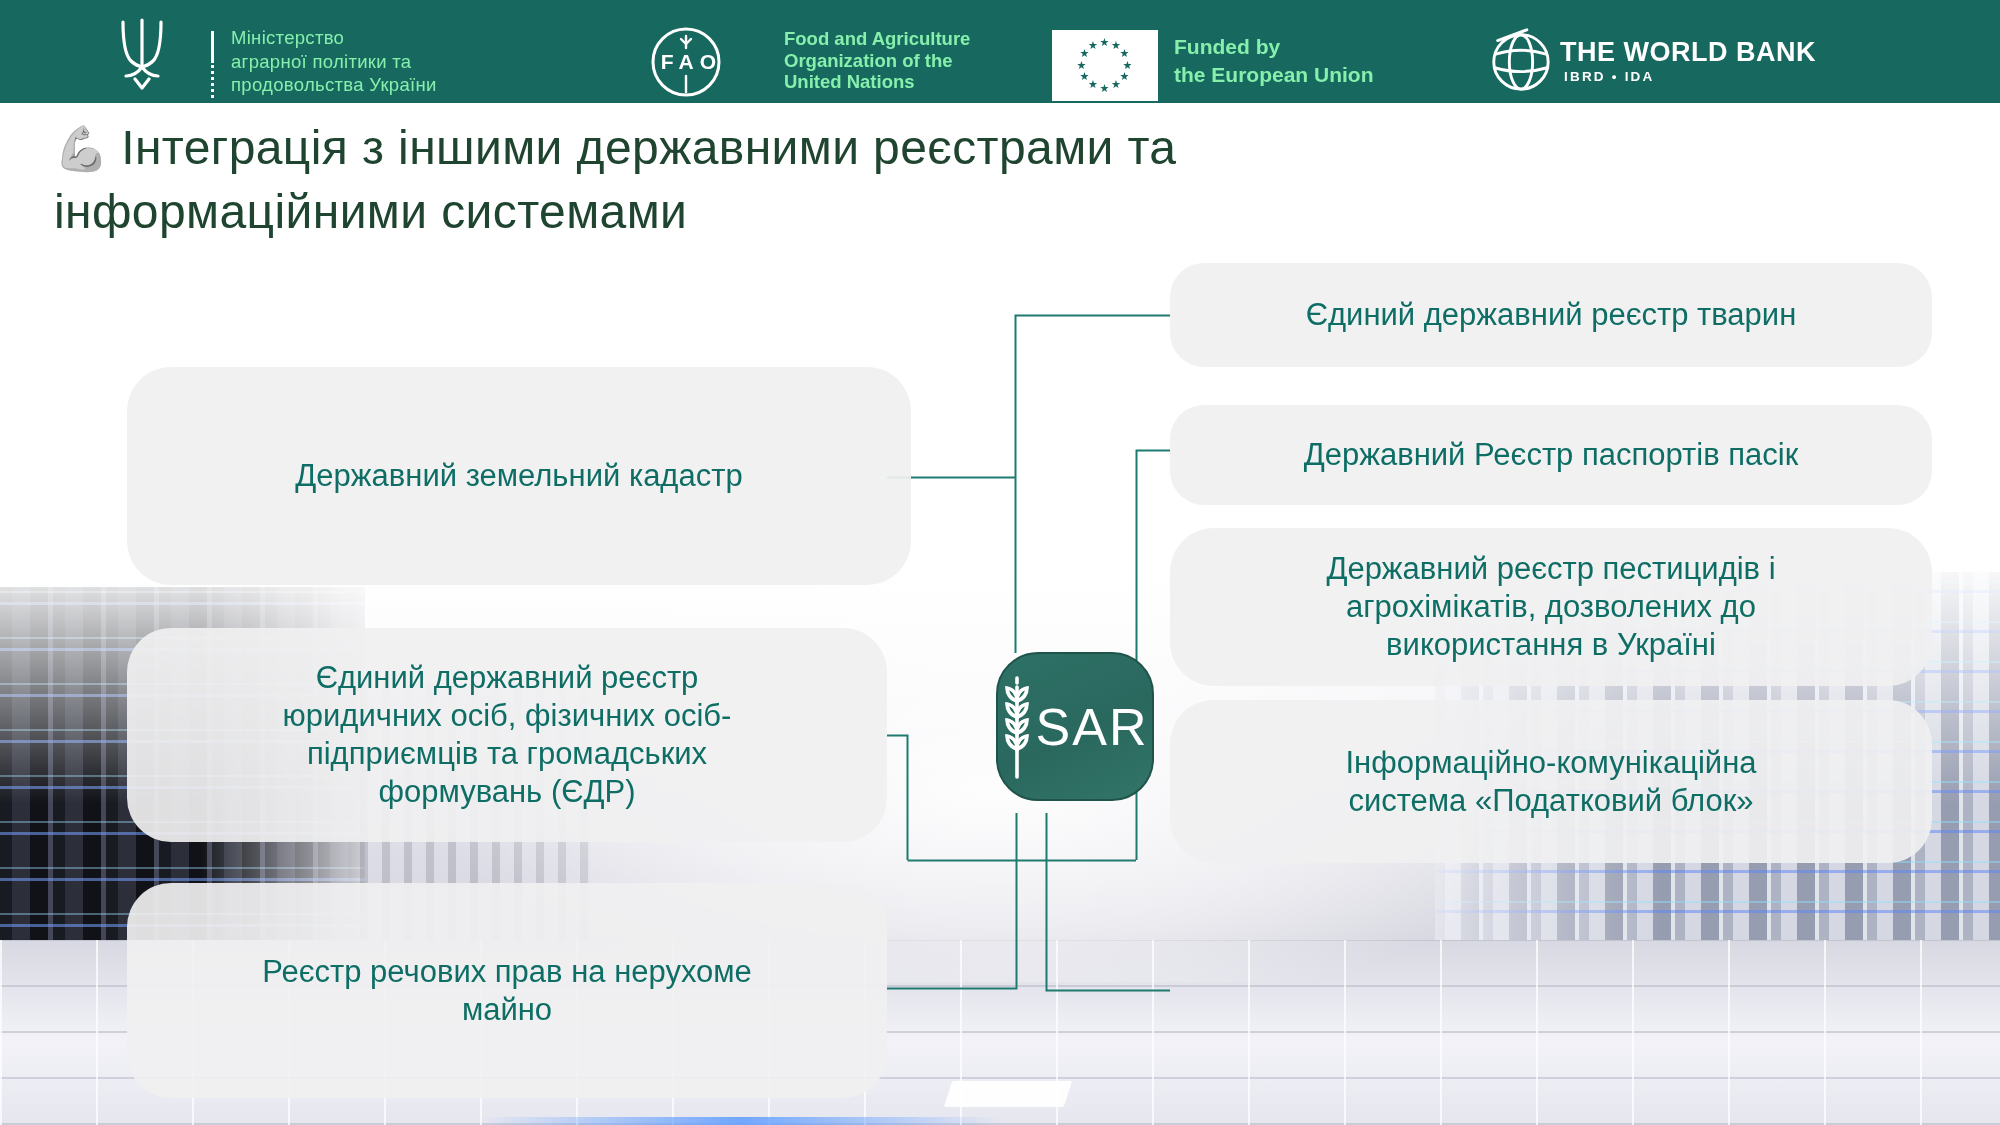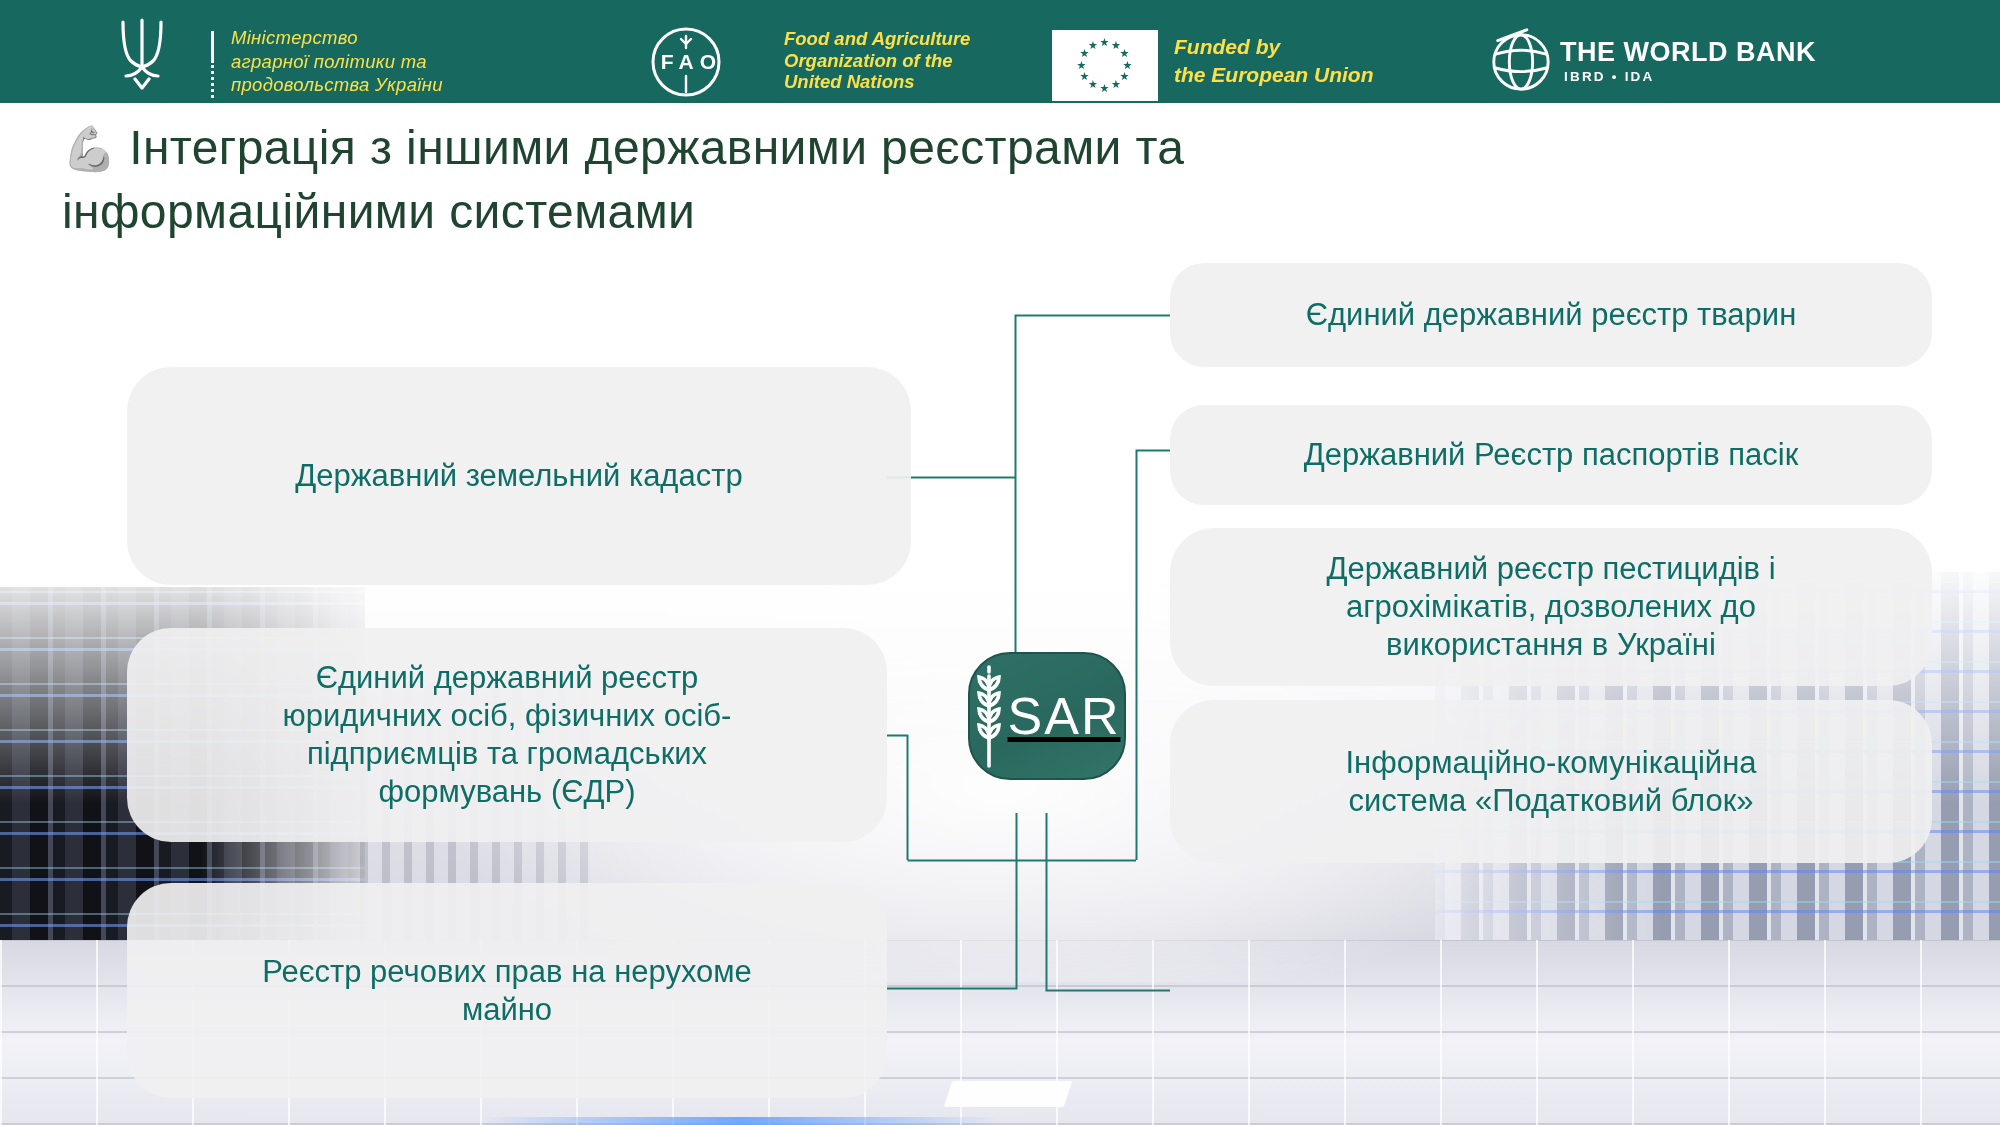--- a/index.html
+++ b/index.html
@@ -12,42 +12,42 @@
   }
   *{margin:0;padding:0;box-sizing:border-box;}
   html,body{width:2000px;height:1125px;}
   body{font-family:"Liberation Sans",sans-serif;background:#fff;}
   .slide{position:relative;width:2000px;height:1125px;overflow:hidden;background:#fff;}
   .pre{white-space:pre-line;}
 
   
   .topbar{position:absolute;left:0;top:0;width:2000px;height:103px;background:var(--header-teal);z-index:40;}
   .topbar .abs{position:absolute;}
-  .htext{color:#fde047;font-style:italic;}
+  .htext{color:#86efac;}
   .trident{left:112px;top:17px;width:60px;height:73px;}
   .vsep{left:211px;top:31px;width:3px;height:68px;}
   .vsep::before{content:"";position:absolute;left:0;top:0;width:3px;height:32px;background:#fff;}
   .vsep::after{content:"";position:absolute;left:0;top:34px;width:3px;height:34px;
     background:repeating-linear-gradient(180deg,#fff 0 3px,rgba(255,255,255,0) 3px 6px);}
   .ministry-text{left:231px;top:26px;font-size:18.5px;line-height:23.5px;letter-spacing:.3px;}
   .fao-emblem{left:650px;top:26px;width:72px;height:72px;}
   .fao-emblem svg{position:absolute;left:0;top:0;}
   .fao-acronym{position:absolute;left:0;top:24px;width:72px;text-align:right;color:#ffffff;
     font-size:21px;font-weight:bold;letter-spacing:6px;text-indent:6px;}
   .fao-text{left:742px;top:28px;font-size:18.5px;font-weight:bold;line-height:21.5px;margin-left:42px;}
   .eu-flag{left:1052px;top:30px;width:106px;height:71px;background:#fff;}
   .eu-star{position:absolute;font-size:11px;color:var(--header-teal);line-height:11px;}
   .eu-star::before{content:"★";}
   .eu-text{left:1174px;top:33px;font-size:21px;font-weight:bold;line-height:28px;}
   .wb-globe{left:1486px;top:25px;width:68px;height:68px;}
   .wb-name{left:1560px;top:37px;font-size:27px;font-weight:bold;letter-spacing:.5px;color:#fff;}
   .wb-sub{left:1564px;top:69px;font-size:13.5px;font-weight:bold;letter-spacing:2.2px;color:#fff;}
 
   
-  .title{position:absolute;left:62px;top:116px;z-index:30;color:var(--title-green);
+  .title{position:absolute;left:54px;top:116px;z-index:30;color:var(--title-green);
     font-size:48px;line-height:63px;font-weight:500;letter-spacing:.4px;}
   .title-emoji{filter:grayscale(1) contrast(1.05);font-size:44px;margin-right:12px;}
 
   
   .scene{position:absolute;left:0;top:552px;width:2000px;height:573px;z-index:1;
     background:linear-gradient(180deg,#ffffff 0%,#ececf2 30%,#dedee6 55%,#d4d4de 78%,#ebebf2 100%);}
   .scene>div{position:absolute;}
   .rack-left{left:0;top:35px;bottom:0;width:365px;
     background:
       repeating-linear-gradient(0deg,rgba(0,0,0,0) 0 14px,rgba(120,160,255,.55) 14px 17px,rgba(0,0,0,0) 17px 26px,rgba(160,220,255,.4) 26px 28px,rgba(0,0,0,0) 28px 46px),
@@ -87,24 +87,24 @@
   .box-l1{left:127px;top:367px;width:784px;height:218px;}
   .box-l2{left:127px;top:628px;width:760px;height:214px;}
   .box-l3{left:127px;top:883px;width:760px;height:215px;}
   .box-r1{left:1170px;top:263px;width:762px;height:104px;}
   .box-r2{left:1170px;top:405px;width:762px;height:100px;}
   .box-r3{left:1170px;top:528px;width:762px;height:158px;}
   .box-r4{left:1170px;top:700px;width:762px;height:163px;}
   .box-r5{left:1170px;top:878px;width:762px;height:214px;}
 
   
-  .sar{position:absolute;left:968px;top:652px;width:158px;height:128px;z-index:20;
+  .sar{position:absolute;left:996px;top:652px;width:158px;height:149px;z-index:20;
     border-radius:42px;border:2px solid #1F544B;
     background:linear-gradient(155deg,#2E7166 0%,#2A685E 55%,#327568 100%);
-    display:flex;align-items:center;justify-content:center;gap:4px;text-decoration:underline;}
+    display:flex;align-items:center;justify-content:center;gap:4px;}
   .sar-label{color:#fff;font-size:52px;font-weight:500;letter-spacing:2px;}
 </style>
 </head>
 <body>
 
 <div class="slide">
 
   <div class="scene">
     <div class="rack-left"></div>
     <div class="rack-mid"></div>

